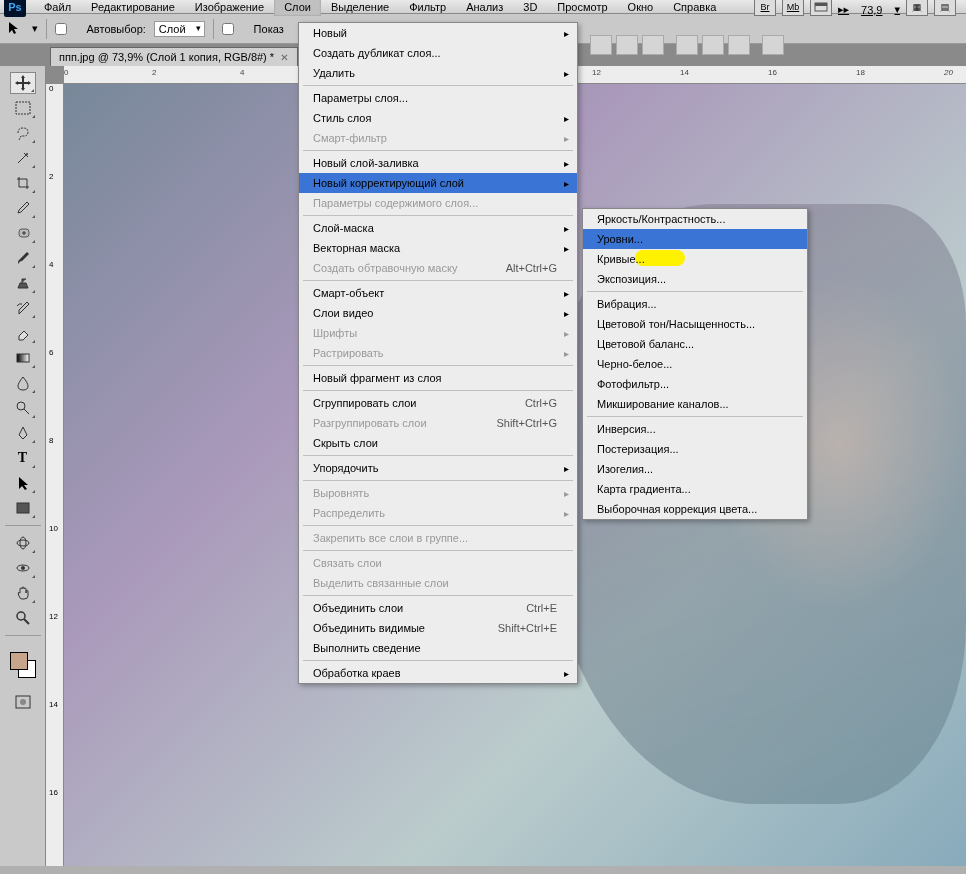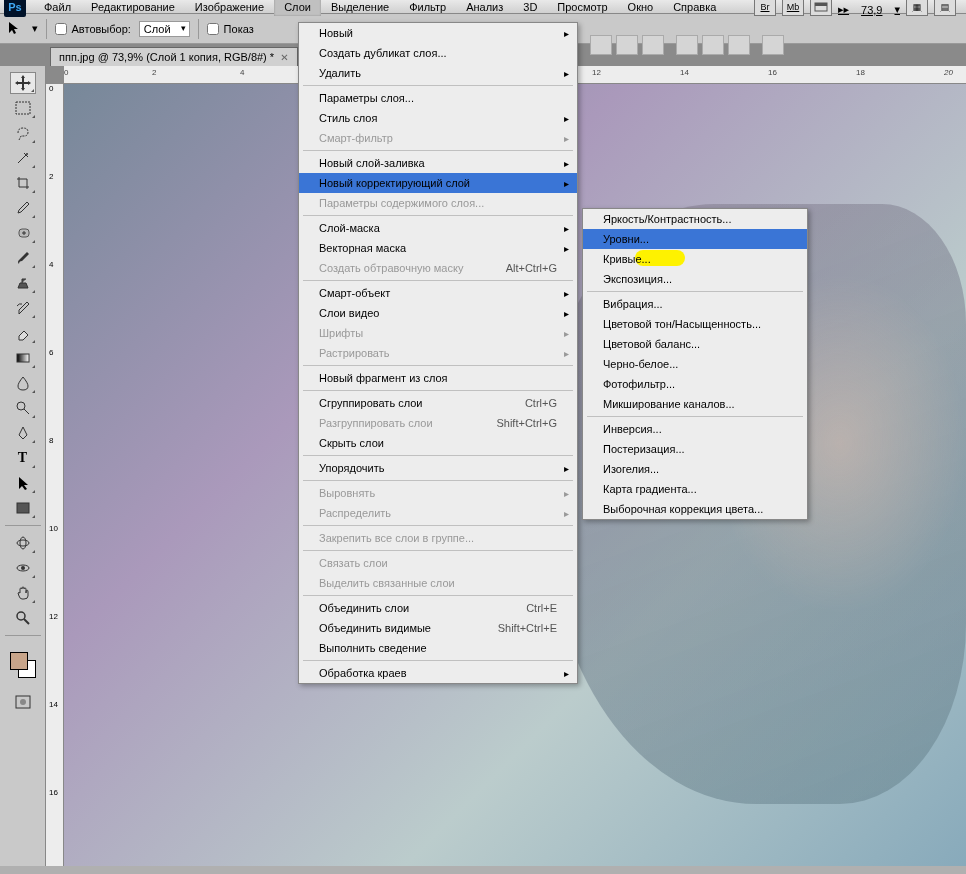--- a/index.html
+++ b/index.html
@@ -9,21 +9,21 @@
 .menubar { display: flex; align-items: center; height: 14px; background: linear-gradient(#e9e9e9, #d0d0d0); border-bottom: 1px solid #888; padding-left: 4px; }
 .ps-logo { width: 22px; height: 20px; background: #001229; color: #3fa9f5; display: flex; align-items: center; justify-content: center; font-weight: bold; font-size: 11px; border-radius: 2px; margin-right: 8px; }
 .menu-item { padding: 3px 10px; cursor: pointer; }
 .menu-item.active { background: #c0c0c0; box-shadow: inset 0 0 2px #888; }
 .menubar-right { margin-left: auto; display: flex; align-items: flex-end; gap: 6px; padding-right: 10px; text-decoration: underline; }
 .mr-box { width: 22px; height: 18px; border: 1px solid #777; background: #ddd; display: flex; align-items: center; justify-content: center; font-size: 9px; }
 .zoom-val { font-size: 11px; padding: 0 6px; }
 
 
 .optbar { display: flex; align-items: center; height: 30px; background: #c9c9c9; border-bottom: 1px solid #999; padding: 0 6px; gap: 8px; }
-.chk { display: flex; align-items: center; gap: 5px; font-size: 11px; }
+.chk { display: flex; align-items: center; gap: 20px; font-size: 11px; }
 .chk input { width: 12px; height: 12px; }
 .select { border: 1px solid #999; background: white; padding: 1px 18px 1px 4px; font-size: 11px; position: relative; }
 .select::after { content: "▾"; position: absolute; right: 3px; top: 1px; font-size: 9px; }
 .divider { width: 1px; height: 20px; background: #999; }
 .opt-icon { width: 22px; height: 20px; border: 1px solid #aaa; background: #d5d5d5; display: inline-block; }
 .opt-icon + .opt-icon { margin-left: 2px; }
 
 
 .tabrow { height: 22px; background: #8a8a8a; display: flex; align-items: flex-end; padding-left: 50px; }
 .doc-tab { background: #d0d0d0; padding: 3px 8px; border: 1px solid #666; border-bottom: none; font-size: 11px; display: flex; align-items: center; gap: 6px; }
@@ -48,21 +48,21 @@
 .ruler-v span { position: absolute; left: 3px; font-size: 8px; transform: rotate(0); }
 .canvas-img { position: absolute; top: 18px; left: 18px; right: 0; bottom: 0; background: linear-gradient(135deg, #789, #a9b, #bcc, #8ab); }
 .face { position: absolute; right: 0; top: 120px; width: 420px; height: 600px; background:
   radial-gradient(ellipse 180px 240px at 70% 40%, rgba(200,180,170,0.6), rgba(120,140,150,0.3) 70%),
   linear-gradient(160deg, rgba(150,100,130,0.3), rgba(90,130,140,0.4));
   border-radius: 40% 20% 30% 50%;
 }
 
 
 .menu { position: absolute; background: #ededed; border: 1px solid #888; box-shadow: 2px 2px 5px rgba(0,0,0,0.3); z-index: 100; min-width: 280px; }
-.menu-row { display: flex; align-items: center; padding: 4px 20px 4px 20px; font-size: 12px; white-space: nowrap; position: relative; }
+.menu-row { display: flex; align-items: center; padding: 4px 20px 4px 14px; font-size: 12px; white-space: nowrap; position: relative; }
 .menu-row.sub::after { content: "▸"; position: absolute; right: 8px; font-size: 10px; }
 .menu-row.highlighted { background: #3a75d6; color: #000000; }
 .menu-row.disabled { color: #999; }
 .menu-row.annotated { position: relative; }
 .menu-row.annotated .annot { position: absolute; left: 52px; top: 1px; width: 50px; height: 16px; background: #fef200; border-radius: 8px; z-index: -1; }
 .menu-sep { height: 1px; background: #c0c0c0; margin: 2px 4px; }
 .menu-shortcut { margin-left: auto; padding-left: 30px; color: #555; font-size: 11px; }
 
 .layers-menu { top: 22px; left: 298px; }
 .submenu1 { top: 208px; left: 582px; min-width: 226px; }

